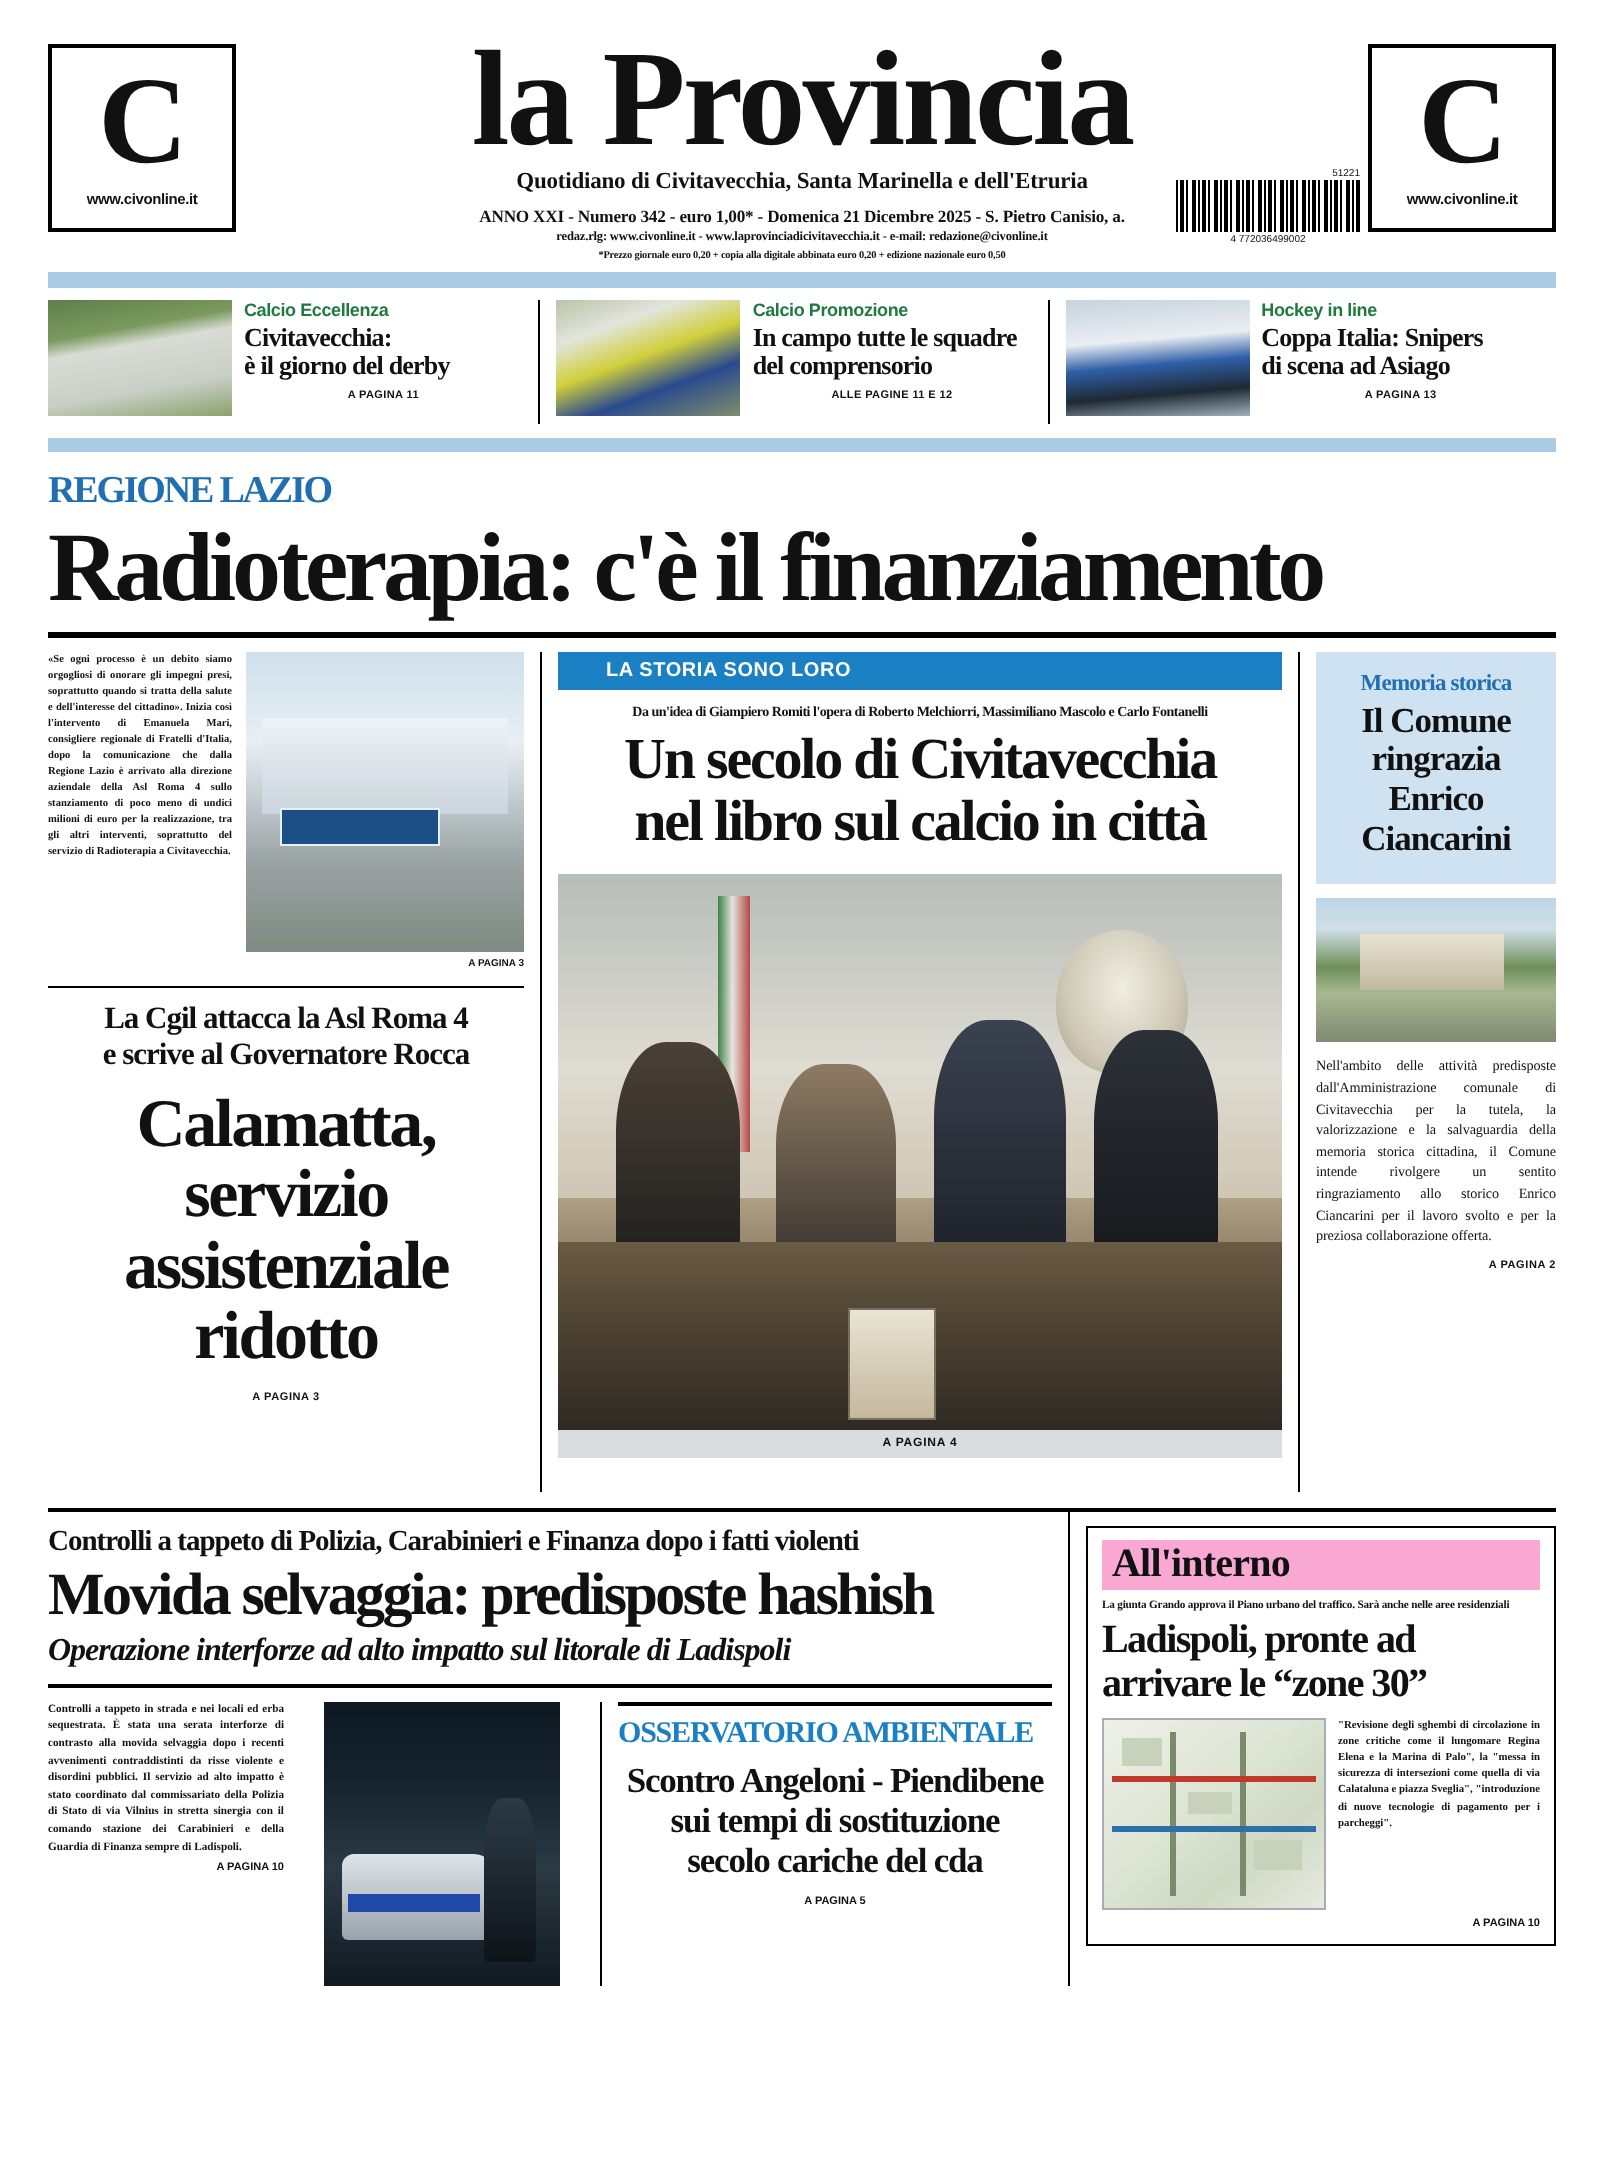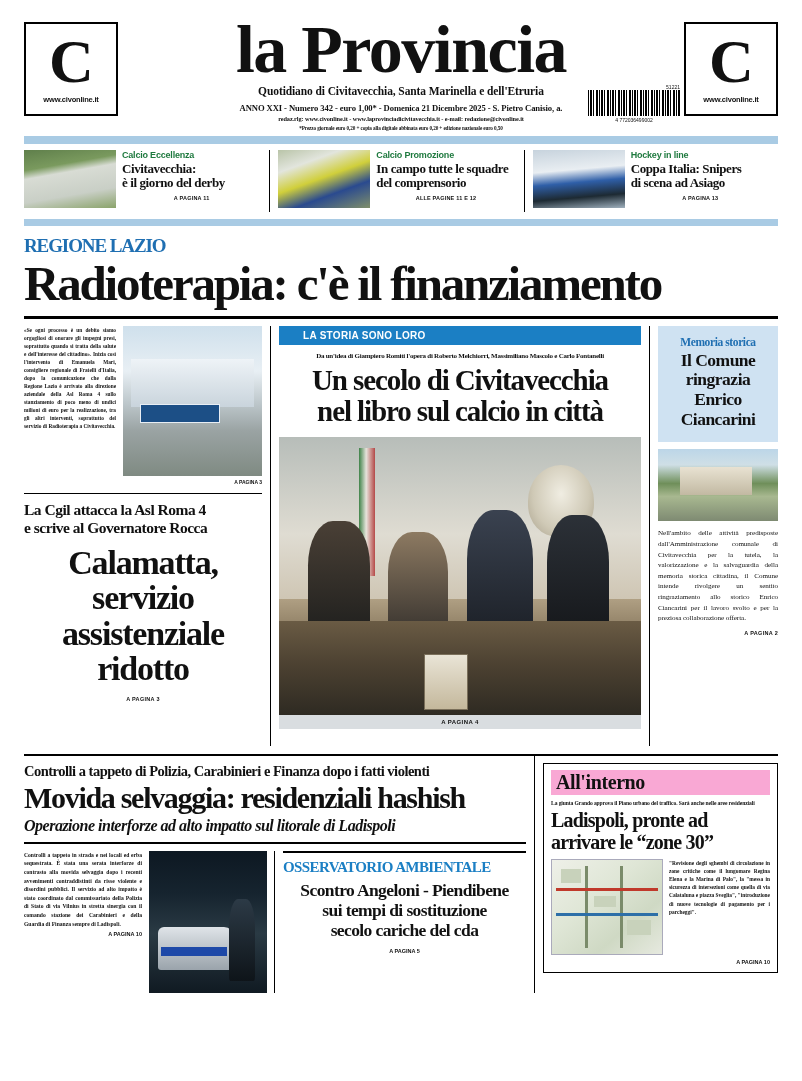--- a/index.html
+++ b/index.html
@@ -112,21 +112,21 @@
     position: absolute; left: 6%; top: 22%; width: 88%; height: 32%;
     background: linear-gradient(180deg,#eef3f7,#c9d4dc);
   }
   .ref-small {
     font-family: "Liberation Sans", sans-serif; font-weight: 700;
     font-size: 5px; text-align: right; margin-top: 3px;
   }
   .left-rule { height: 1.5px; background: #000; margin: 8px 0 7px 0; }
   .sub-kicker {
     font-family: "Liberation Serif", serif; font-weight: 700; font-size: 15.5px;
-    text-align: left; line-height: 1.16; letter-spacing: -0.5px;
+    text-align: center; line-height: 1.16; letter-spacing: -0.5px;
   }
   .sub-title {
     font-family: "Liberation Serif", serif; font-weight: 700; font-size: 34px;
     text-align: center; line-height: 1.04; letter-spacing: -1.2px; margin-top: 8px;
   }
   .ref-center {
     font-family: "Liberation Sans", sans-serif; font-weight: 700;
     font-size: 5.5px; text-align: center; margin-top: 10px; letter-spacing: 0.3px;
   }
 
@@ -225,21 +225,21 @@
   }
   .mov-title {
     font-family: "Liberation Serif", serif; font-weight: 700; font-size: 30px;
     letter-spacing: -1.3px; line-height: 1.04; margin-top: 2px; white-space: nowrap;
   }
   .mov-sub {
     font-family: "Liberation Serif", serif; font-style: italic; font-weight: 700;
     font-size: 16px; letter-spacing: -0.5px; margin-top: 4px; white-space: nowrap;
   }
   .mov-hr { height: 1.5px; background: #000; margin-top: 7px; }
-  .mov-body { display: flex; gap: 7px; margin-top: 7px; }
+  .mov-body { display: flex; gap: 20px; margin-top: 7px; }
   .mov-col {
     width: 118px; flex: 0 0 118px;
     font-family: "Liberation Serif", serif; font-weight: 700;
     font-size: 5.6px; line-height: 1.54; text-align: justify;
   }
   .mov-photo {
     width: 118px; flex: 0 0 118px; height: 142px;
     background: linear-gradient(180deg,#0d1822 0%,#16242f 30%,#2a3a44 58%,#101a22 100%);
     position: relative; overflow: hidden;
   }
@@ -439,21 +439,21 @@
       <div class="memo-body">Nell'ambito delle attività predisposte dall'Amministrazione comunale di Civitavecchia per la tutela, la valorizzazione e la salvaguardia della memoria storica cittadina, il Comune intende rivolgere un sentito ringraziamento allo storico Enrico Ciancarini per il lavoro svolto e per la preziosa collaborazione offerta.</div>
       <div class="ref-right">A PAGINA 2</div>
     </div>
   </div>
 
   <div class="lower-rule"></div>
   <div class="lower">
 
     <div class="low-left">
       <div class="mov-kicker">Controlli a tappeto di Polizia, Carabinieri e Finanza dopo i fatti violenti</div>
-      <div class="mov-title">Movida selvaggia: residenziali hashish</div>
+      <div class="mov-title">Movida selvaggia: predisposte hashish</div>
       <div class="mov-sub">Operazione interforze ad alto impatto sul litorale di Ladispoli</div>
       <div class="mov-hr"></div>
 
       <div class="mov-body">
         <div style="width:118px;flex:0 0 118px">
           <div class="mov-col">Controlli a tappeto in strada e nei locali ed erba sequestrata. È stata una serata interforze di contrasto alla movida selvaggia dopo i recenti avvenimenti contraddistinti da risse violente e disordini pubblici. Il servizio ad alto impatto è stato coordinato dal commissariato della Polizia di Stato di via Vilnius in stretta sinergia con il comando stazione dei Carabinieri e della Guardia di Finanza sempre di Ladispoli.</div>
           <div class="ref-mov">A PAGINA 10</div>
         </div>
 
         <div class="mov-photo">

